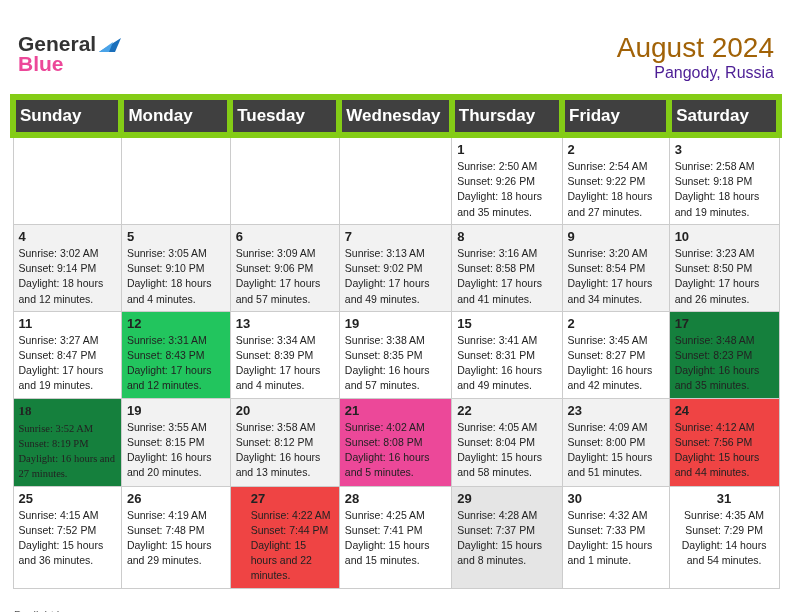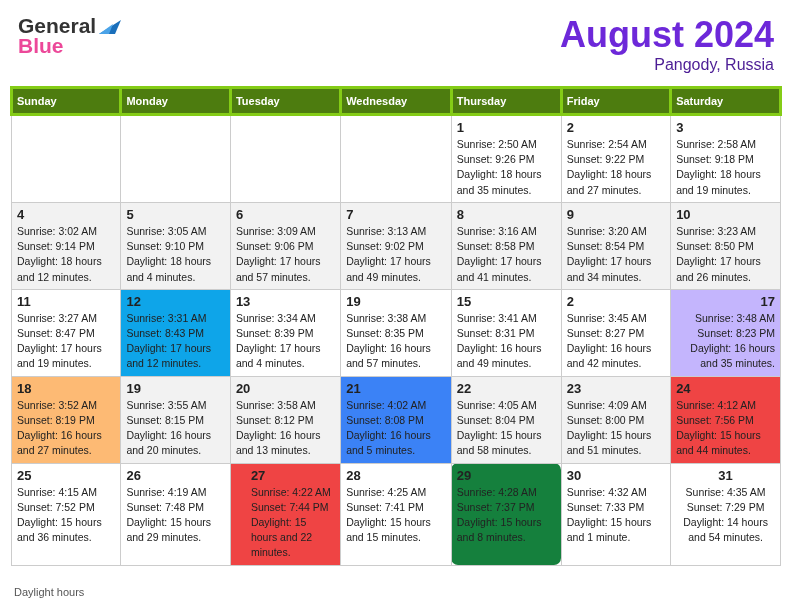--- a/index.html
+++ b/index.html
@@ -9,50 +9,51 @@
       width: 792px;
       min-height: 612px;
       padding: 10px;
     }
     .header {
       display: flex;
       justify-content: space-between;
       align-items: flex-start;
       margin-bottom: 8px;
       padding: 4px 8px;
+      margin-top: 18px;
     }
     .logo {
       display: flex;
       flex-direction: column;
       align-items: flex-start;
     }
     .title-block {
       text-align: right;
     }
     .month-year {
-      font-size: 36px;
-      font-weight: bold;
-      color: #6d28d9;
+      font-size: 28px;
+      font-weight: normal;
+      color: #a16207;
     }
     .location {
       font-size: 16px;
       color: #4c1d95;
     }
     .calendar {
       width: 100%;
       border-collapse: collapse;
     }
     .calendar th {
-      background: #4d7c0f;
+      background: #404040;
       color: #fff;
-      font-size: 11px;
+      font-size: 17px;
       font-weight: bold;
       padding: 6px 4px;
       text-align: left;
-      border: 3px solid #84cc16;
+      border: 6px solid #84cc16;
     }
     .calendar td {
       vertical-align: top;
       border: 1px solid #ccc;
       padding: 4px 5px;
       font-size: 10.5px;
       color: #222;
       width: 113px;
       min-height: 80px;
       background: #fff;
@@ -166,59 +167,59 @@
         <td style="background: rgb(242, 242, 242);">
           <span class="day-number">10</span>
           <div class="day-info">Sunrise: 3:23 AM<br>Sunset: 8:50 PM<br>Daylight: 17 hours and 26 minutes.</div>
         </td>
       </tr>
       <tr>
         <td style="background: rgb(255, 255, 255);">
           <span class="day-number">11</span>
           <div class="day-info">Sunrise: 3:27 AM<br>Sunset: 8:47 PM<br>Daylight: 17 hours and 19 minutes.</div>
         </td>
-        <td style="background: #0ea5e9;">
+        <td style="background: #22c55e;">
           <span class="day-number">12</span>
           <div class="day-info">Sunrise: 3:31 AM<br>Sunset: 8:43 PM<br>Daylight: 17 hours and 12 minutes.</div>
         </td>
         <td style="background: rgb(255, 255, 255);">
           <span class="day-number">13</span>
           <div class="day-info">Sunrise: 3:34 AM<br>Sunset: 8:39 PM<br>Daylight: 17 hours and 4 minutes.</div>
         </td>
         <td style="background: rgb(255, 255, 255);">
           <span class="day-number">19</span>
           <div class="day-info">Sunrise: 3:38 AM<br>Sunset: 8:35 PM<br>Daylight: 16 hours and 57 minutes.</div>
         </td>
         <td style="background: rgb(255, 255, 255);">
           <span class="day-number">15</span>
           <div class="day-info">Sunrise: 3:41 AM<br>Sunset: 8:31 PM<br>Daylight: 16 hours and 49 minutes.</div>
         </td>
         <td style="background: rgb(255, 255, 255);">
           <span class="day-number">2</span>
           <div class="day-info">Sunrise: 3:45 AM<br>Sunset: 8:27 PM<br>Daylight: 16 hours and 42 minutes.</div>
         </td>
-        <td style="background: #c4b5fd; text-align: right;">
+        <td style="background: #15803d;">
           <span class="day-number">17</span>
           <div class="day-info">Sunrise: 3:48 AM<br>Sunset: 8:23 PM<br>Daylight: 16 hours and 35 minutes.</div>
         </td>
       </tr>
       <tr>
-        <td style="background: #fdba74;">
+        <td style="background: #15803d; font-family: Liberation Serif, serif;">
           <span class="day-number">18</span>
           <div class="day-info">Sunrise: 3:52 AM<br>Sunset: 8:19 PM<br>Daylight: 16 hours and 27 minutes.</div>
         </td>
         <td style="background: rgb(242, 242, 242);">
           <span class="day-number">19</span>
           <div class="day-info">Sunrise: 3:55 AM<br>Sunset: 8:15 PM<br>Daylight: 16 hours and 20 minutes.</div>
         </td>
         <td style="background: rgb(242, 242, 242);">
           <span class="day-number">20</span>
           <div class="day-info">Sunrise: 3:58 AM<br>Sunset: 8:12 PM<br>Daylight: 16 hours and 13 minutes.</div>
         </td>
-        <td style="background: #3b82f6;">
+        <td style="background: #ec4899;">
           <span class="day-number">21</span>
           <div class="day-info">Sunrise: 4:02 AM<br>Sunset: 8:08 PM<br>Daylight: 16 hours and 5 minutes.</div>
         </td>
         <td style="background: rgb(242, 242, 242);">
           <span class="day-number">22</span>
           <div class="day-info">Sunrise: 4:05 AM<br>Sunset: 8:04 PM<br>Daylight: 15 hours and 58 minutes.</div>
         </td>
         <td style="background: rgb(242, 242, 242);">
           <span class="day-number">23</span>
           <div class="day-info">Sunrise: 4:09 AM<br>Sunset: 8:00 PM<br>Daylight: 15 hours and 51 minutes.</div>
@@ -238,21 +239,21 @@
           <div class="day-info">Sunrise: 4:19 AM<br>Sunset: 7:48 PM<br>Daylight: 15 hours and 29 minutes.</div>
         </td>
         <td style="background: #ef4444; padding-left: 20px;">
           <span class="day-number">27</span>
           <div class="day-info">Sunrise: 4:22 AM<br>Sunset: 7:44 PM<br>Daylight: 15 hours and 22 minutes.</div>
         </td>
         <td style="background: rgb(255, 255, 255); margin-top: 17px;">
           <span class="day-number">28</span>
           <div class="day-info">Sunrise: 4:25 AM<br>Sunset: 7:41 PM<br>Daylight: 15 hours and 15 minutes.</div>
         </td>
-        <td style="background: #15803d; border-radius: 7px;">
+        <td style="background: #e5e5e5;">
           <span class="day-number">29</span>
           <div class="day-info">Sunrise: 4:28 AM<br>Sunset: 7:37 PM<br>Daylight: 15 hours and 8 minutes.</div>
         </td>
         <td style="background: rgb(255, 255, 255);">
           <span class="day-number">30</span>
           <div class="day-info">Sunrise: 4:32 AM<br>Sunset: 7:33 PM<br>Daylight: 15 hours and 1 minute.</div>
         </td>
         <td style="background: rgb(255, 255, 255); text-align: center;">
           <span class="day-number">31</span>
           <div class="day-info">Sunrise: 4:35 AM<br>Sunset: 7:29 PM<br>Daylight: 14 hours and 54 minutes.</div>

